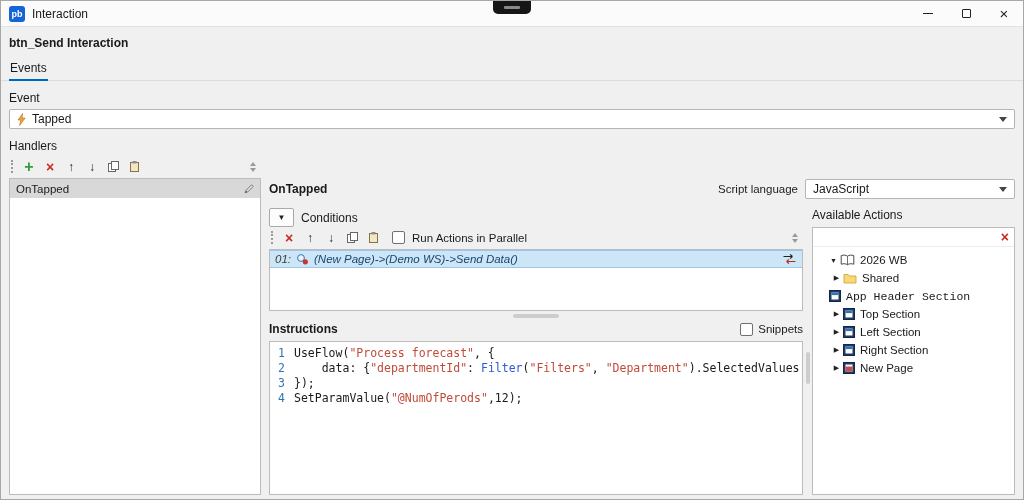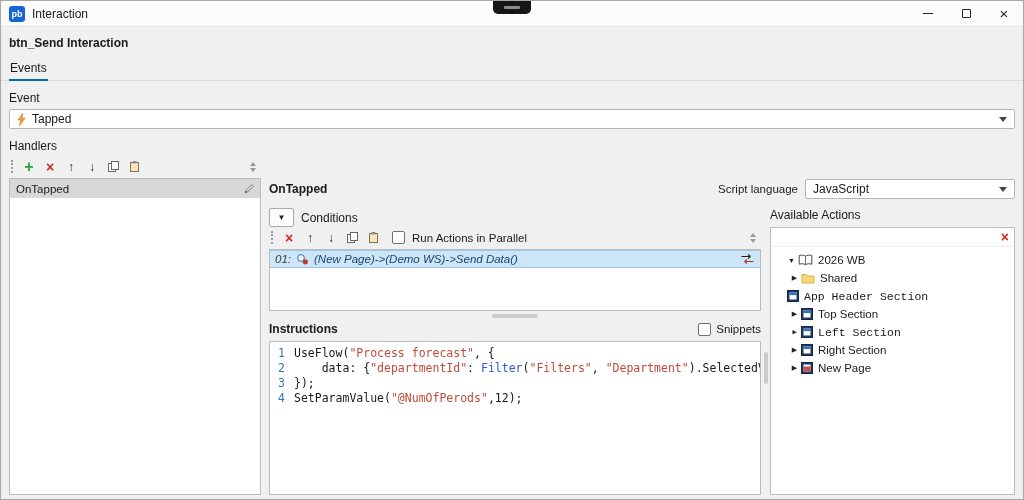--- a/index.html
+++ b/index.html
@@ -87,21 +87,21 @@
   .ln { width: 24px; text-align: right; color: #2E75B6; flex-shrink: 0; padding-right: 9px; }
   .code-text { white-space: pre; color: #1a1a1a; }
   .tok-plain { color: #1a1a1a; }
   .tok-string { color: #C04B3A; }
   .tok-function { color: #2E5BD7; }
   .tok-number { color: #1a1a1a; }
 
   .v-splitter { width: 9px; display: flex; justify-content: center; padding-top: 150px; flex-shrink: 0; }
   .v-handle { width: 4px; height: 32px; background: #cdcdcd; border-radius: 2px; }
 
-  .aa-col { width: 245px; display: flex; flex-direction: column; flex-shrink: 0; }
+  .aa-col { width: 203px; display: flex; flex-direction: column; flex-shrink: 0; }
   .aa-label { margin-top: 6px; }
   .aa-panel { flex: 1; margin-top: 5px; background: #fff; border: 1px solid #bcbcbc; display: flex; flex-direction: column; min-height: 0; }
   .aa-filter-row { height: 19px; display: flex; align-items: center; border-bottom: 1px solid #ededed; padding: 0 5px; flex-shrink: 0; }
   .aa-clear { margin-left: auto; color: #CC2A1E; font-weight: bold; font-size: 14px; line-height: 1; }
   .tree { padding-top: 4px; overflow: hidden; }
   .tree-row { height: 18px; display: flex; align-items: center; font-size: 11.5px; }
   .tree-arrow { width: 13px; font-size: 7px; color: #222; text-align: center; flex-shrink: 0; }
   .tree-icon { display: flex; margin-right: 5px; flex-shrink: 0; }
 </style>
 </head>
@@ -348,21 +348,21 @@
                     <span class="tree-arrow">▶</span>
                     <span class="tree-icon">
                       <svg width="12" height="12" viewBox="0 0 12 12">
                         <rect x="0.5" y="0.5" width="11" height="11" fill="#1F3864" stroke="#152744"></rect>
                         <rect x="2.5" y="2.5" width="7" height="7" fill="#fff"></rect>
                         <rect x="2.5" y="2.5" width="7" height="2.6" fill="#2E74B5"></rect>
                       </svg>
                     </span>
                     <span>Top Section</span>
                   </div>
-                  <div class="tree-row" style="padding-left: 17px; font-family: Liberation Mono, monospace;">
+                  <div class="tree-row" style="padding-left: 17px;">
                     <span class="tree-arrow">▶</span>
                     <span class="tree-icon">
                       <svg width="12" height="12" viewBox="0 0 12 12">
                         <rect x="0.5" y="0.5" width="11" height="11" fill="#1F3864" stroke="#152744"></rect>
                         <rect x="2.5" y="2.5" width="7" height="7" fill="#fff"></rect>
                         <rect x="2.5" y="2.5" width="7" height="2.6" fill="#2E74B5"></rect>
                       </svg>
                     </span>
                     <span>Left Section</span>
                   </div>

